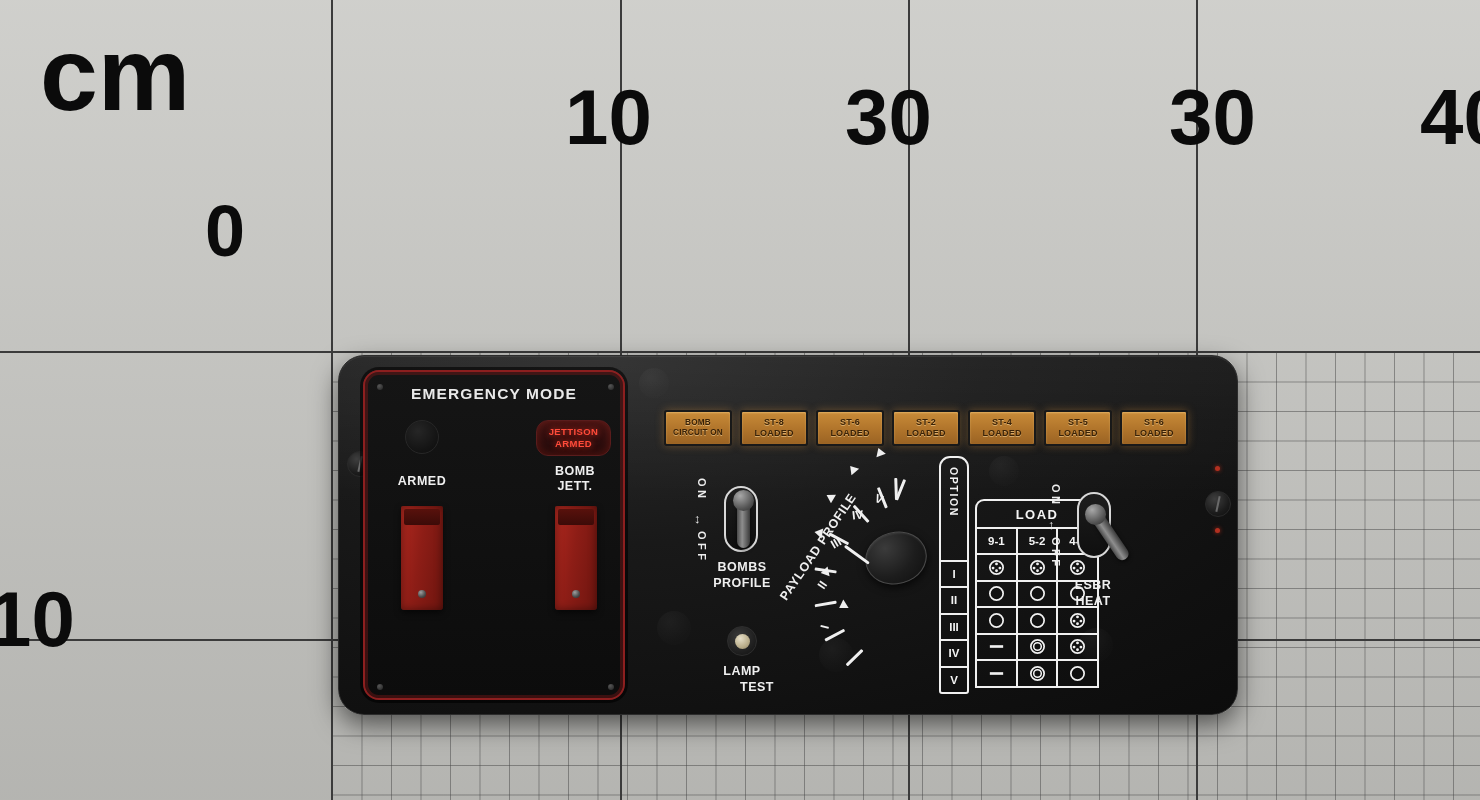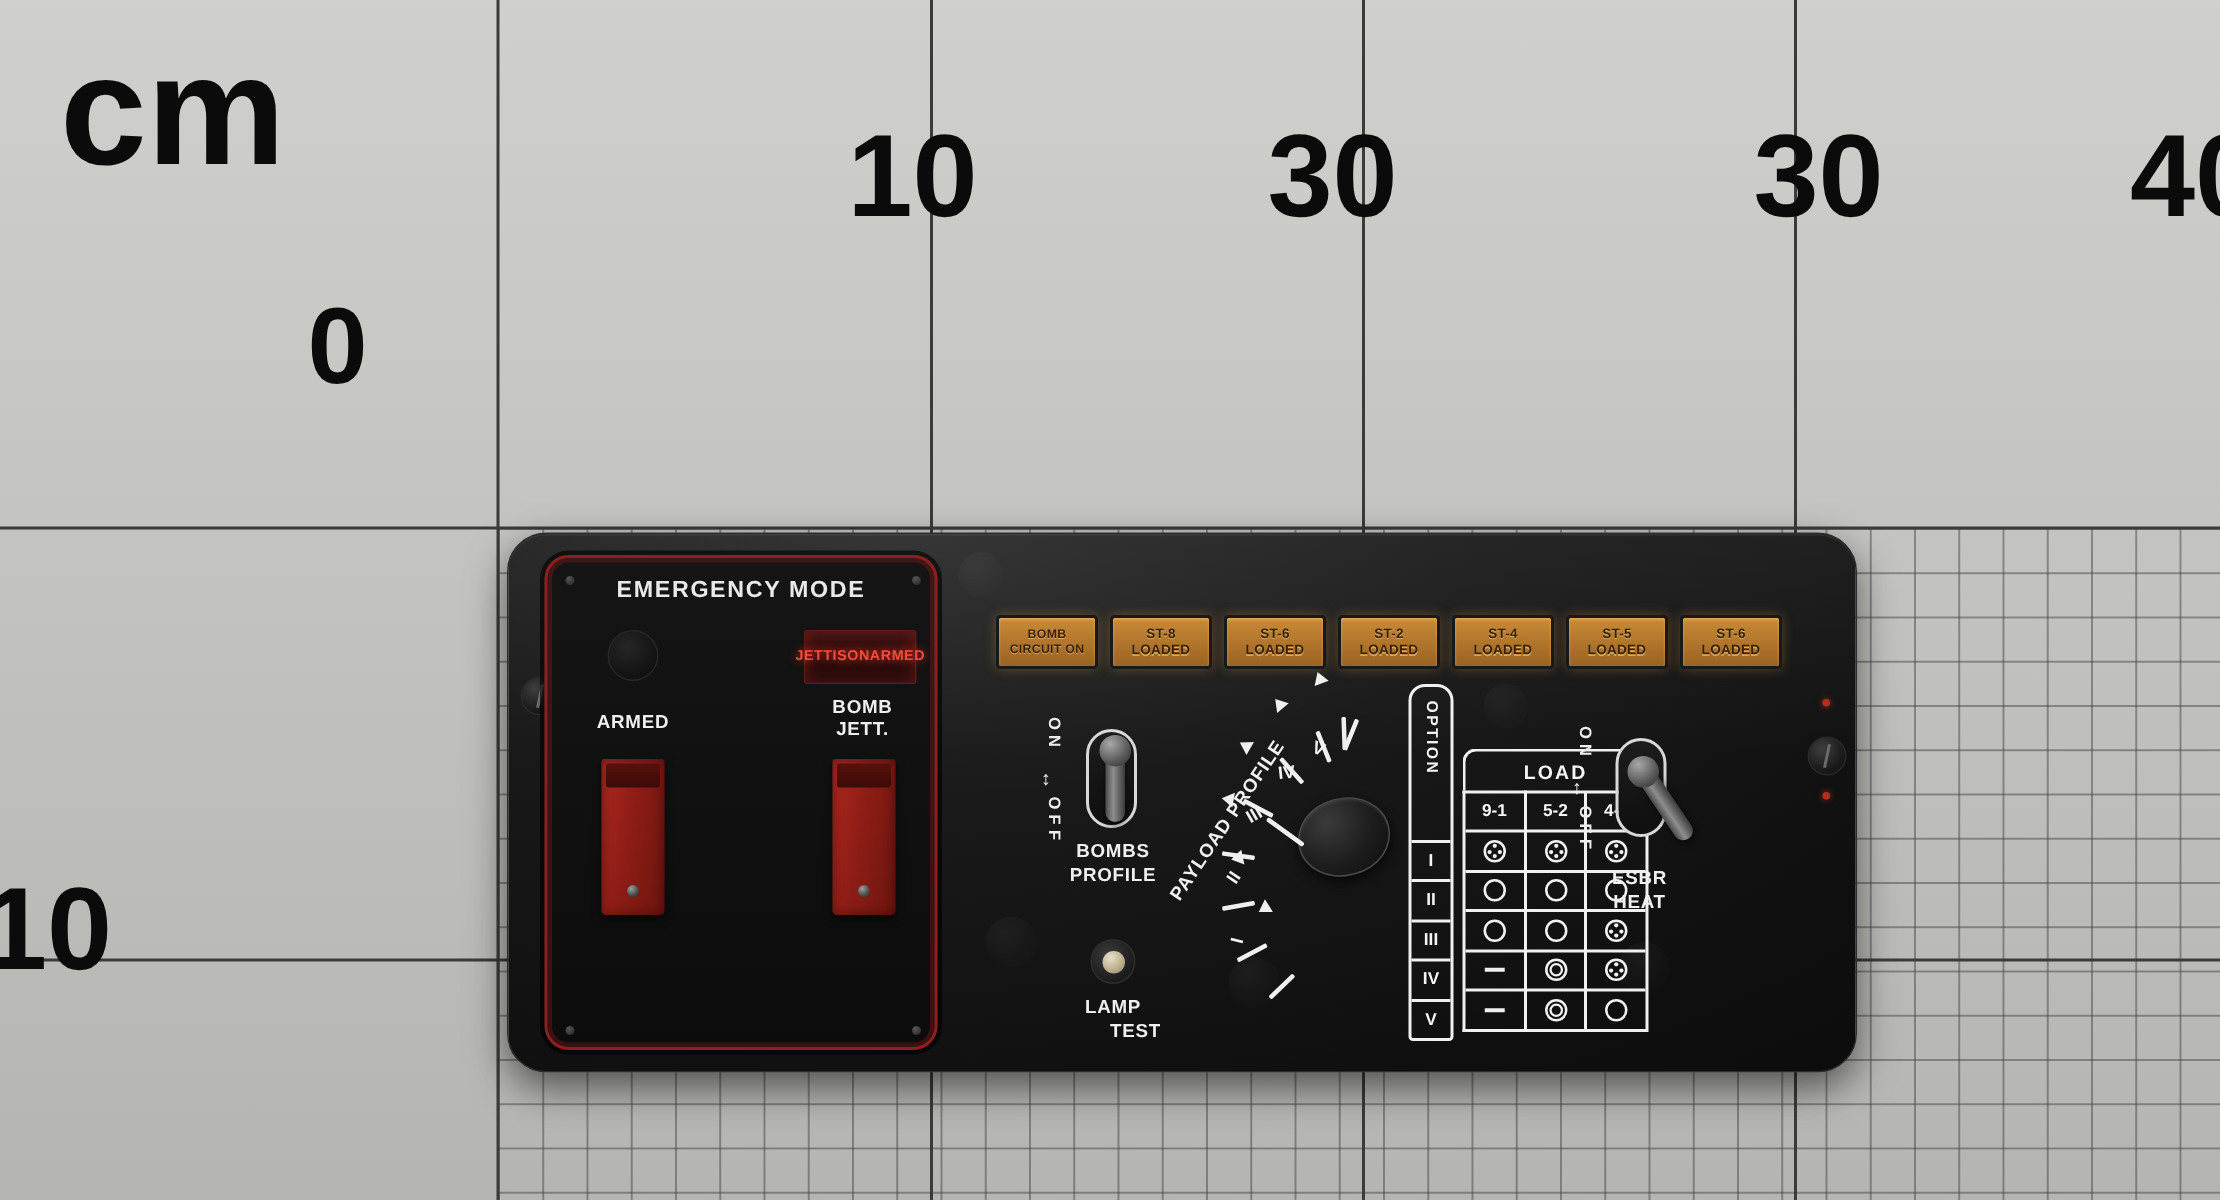--- a/index.html
+++ b/index.html
@@ -56,22 +56,22 @@
     box-shadow: 0 0 0 3px rgba(0,0,0,0.6), inset 0 0 0 3px rgba(150,25,25,0.35);
     background: linear-gradient(180deg, #151515, #0c0c0c);
   }
   .emerg-title {
     position: absolute; top: 13px; left: 0; right: 0; text-align: center;
     color: #e9e9e9; font-size: 15.5px; font-weight: bold; letter-spacing: 1.1px;
   }
   .jett-lamp {
     position: absolute; left: 171px; top: 48px; width: 75px; height: 36px;
     background: linear-gradient(180deg, #3a1212, #230a0a);
-    border: 1px solid #5a1c1c; border-radius: 2px;
-    display: flex; flex-direction: row; align-items: center; justify-content: center;
+    border: 1px solid #5a1c1c; border-radius: 12px;
+    display: flex; flex-direction: column; align-items: center; justify-content: center;
     box-shadow: inset 0 0 10px rgba(255,60,40,0.25);
   }
   .jett-lamp span {
     color: #ff4b3a; font-size: 9.5px; font-weight: bold; letter-spacing: 0.4px;
     line-height: 1.25; text-shadow: 0 0 6px rgba(255,60,40,0.85);
   }
   .dark-lamp {
     position: absolute; left: 40px; top: 48px; width: 34px; height: 34px;
     border-radius: 50%;
     background: radial-gradient(circle at 38% 32%, #262626, #141414 65%, #0d0d0d);

